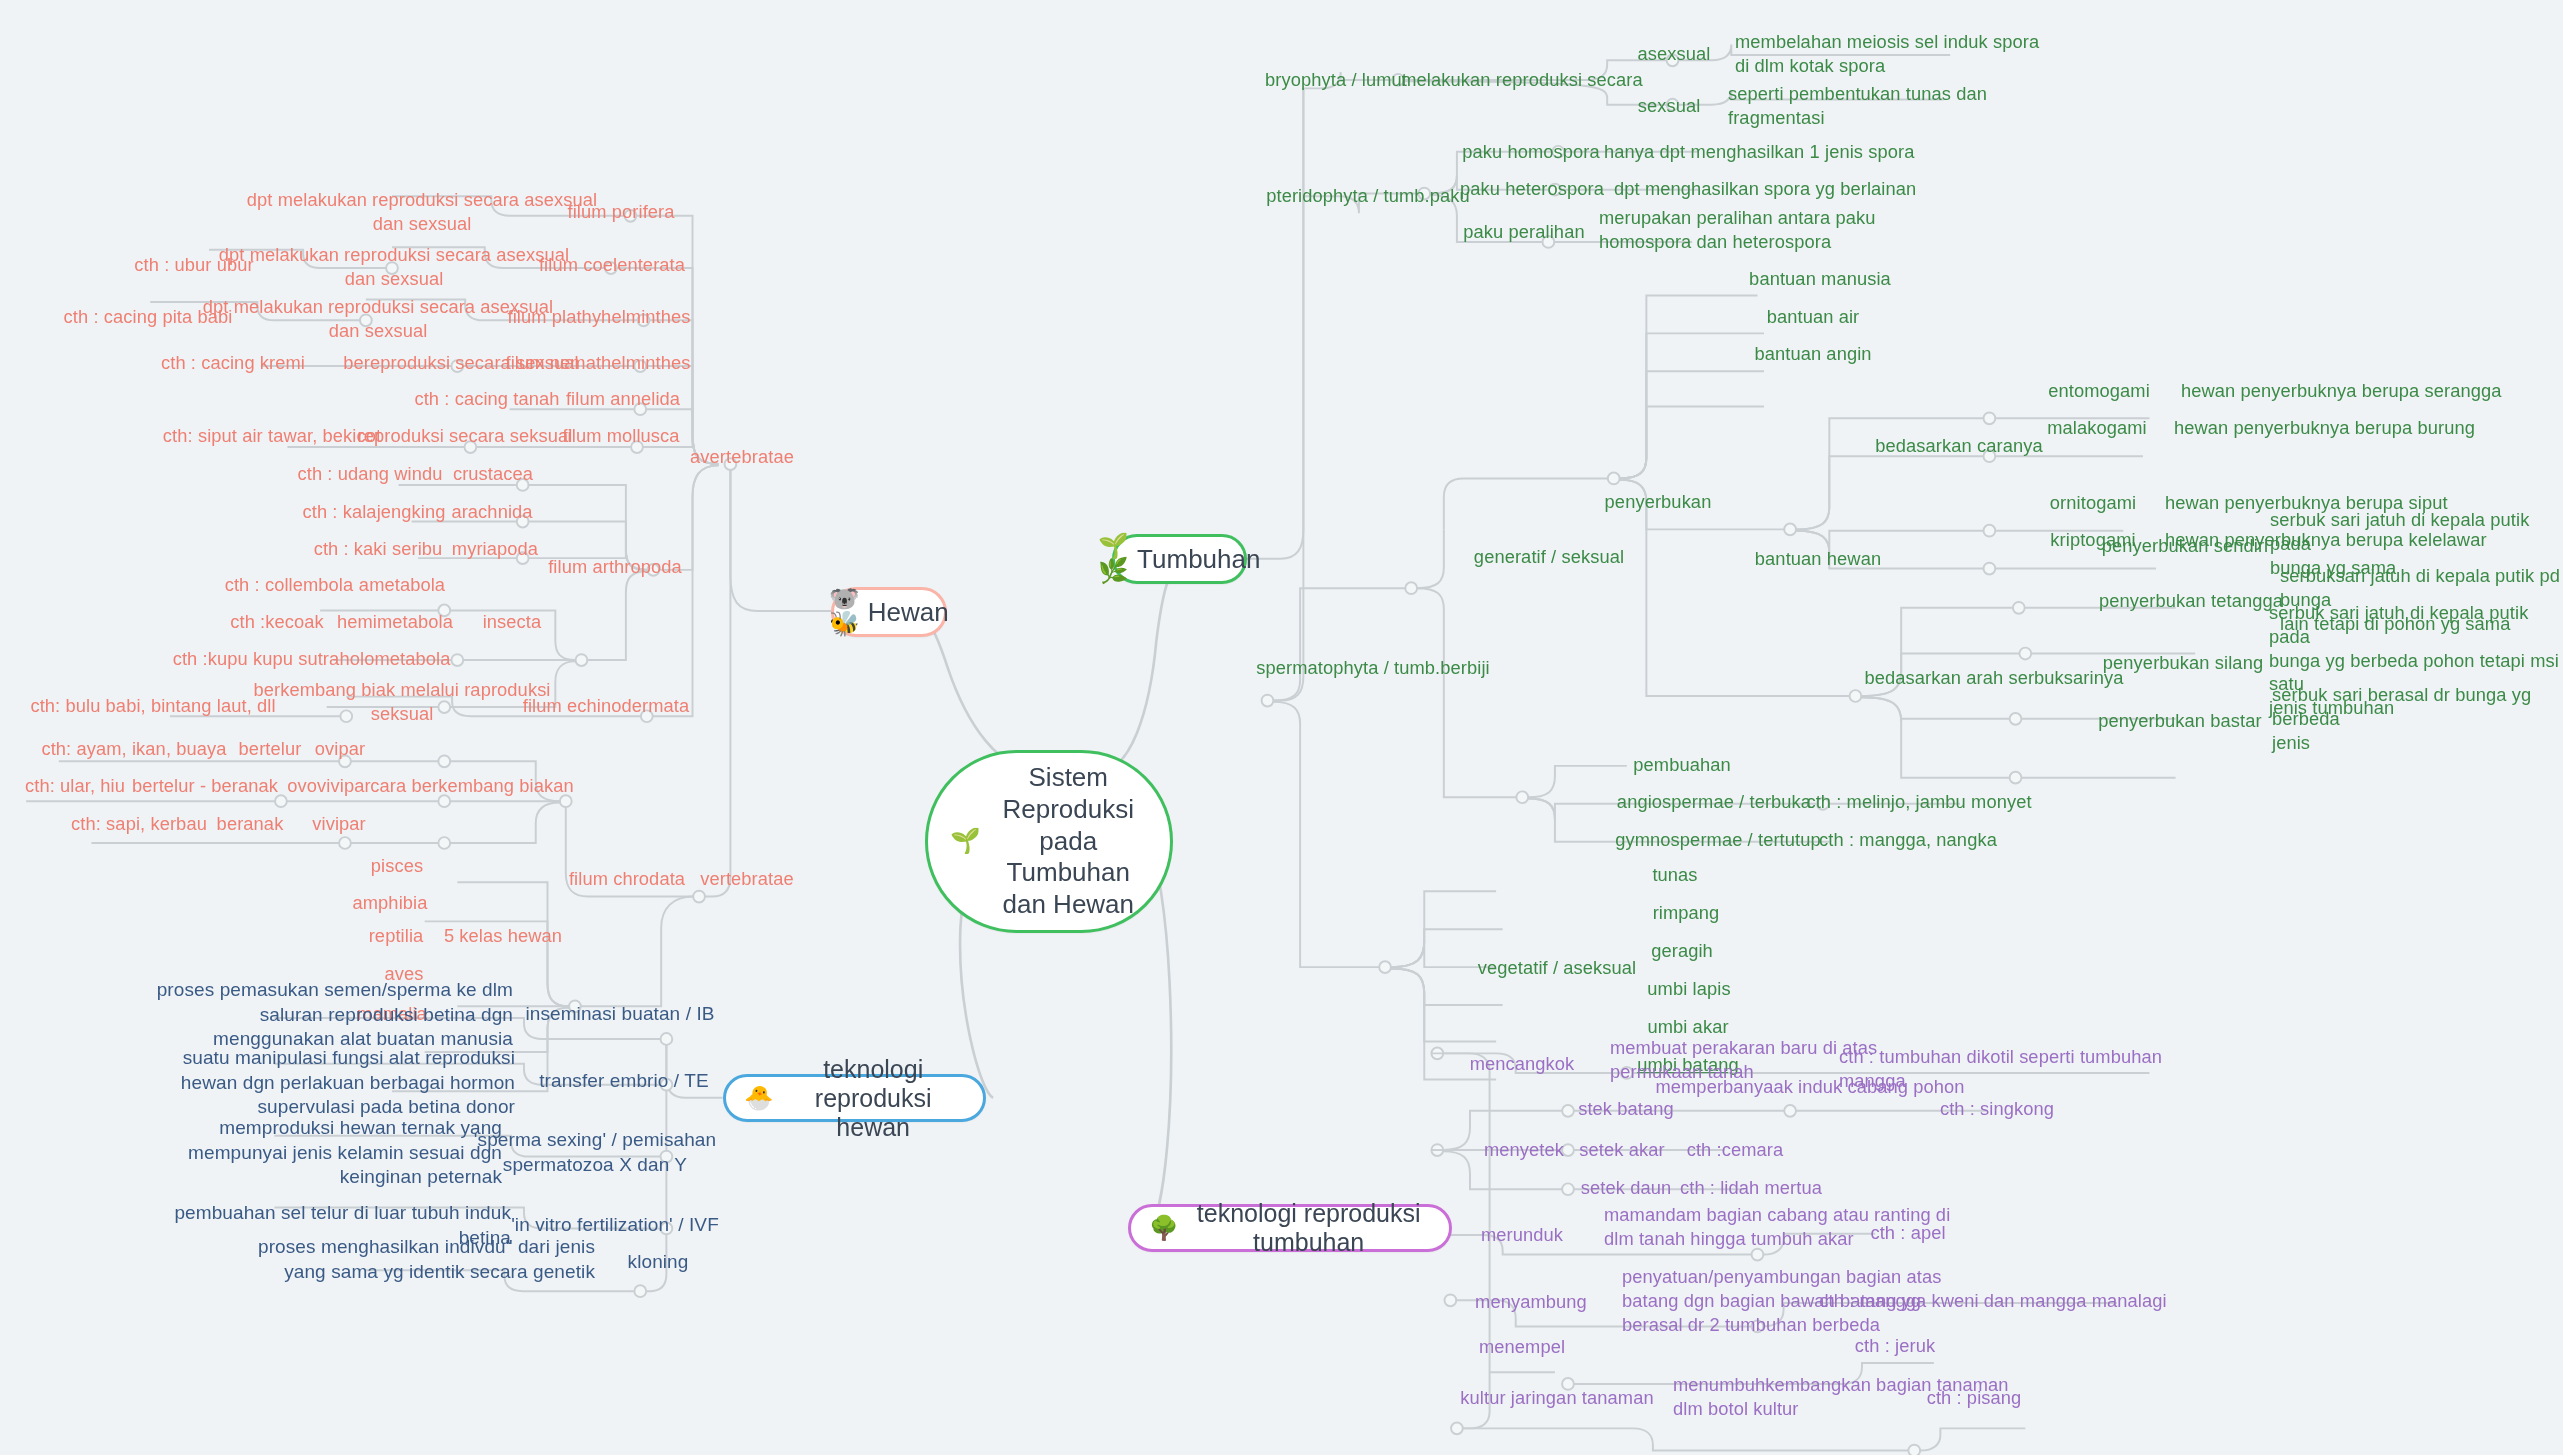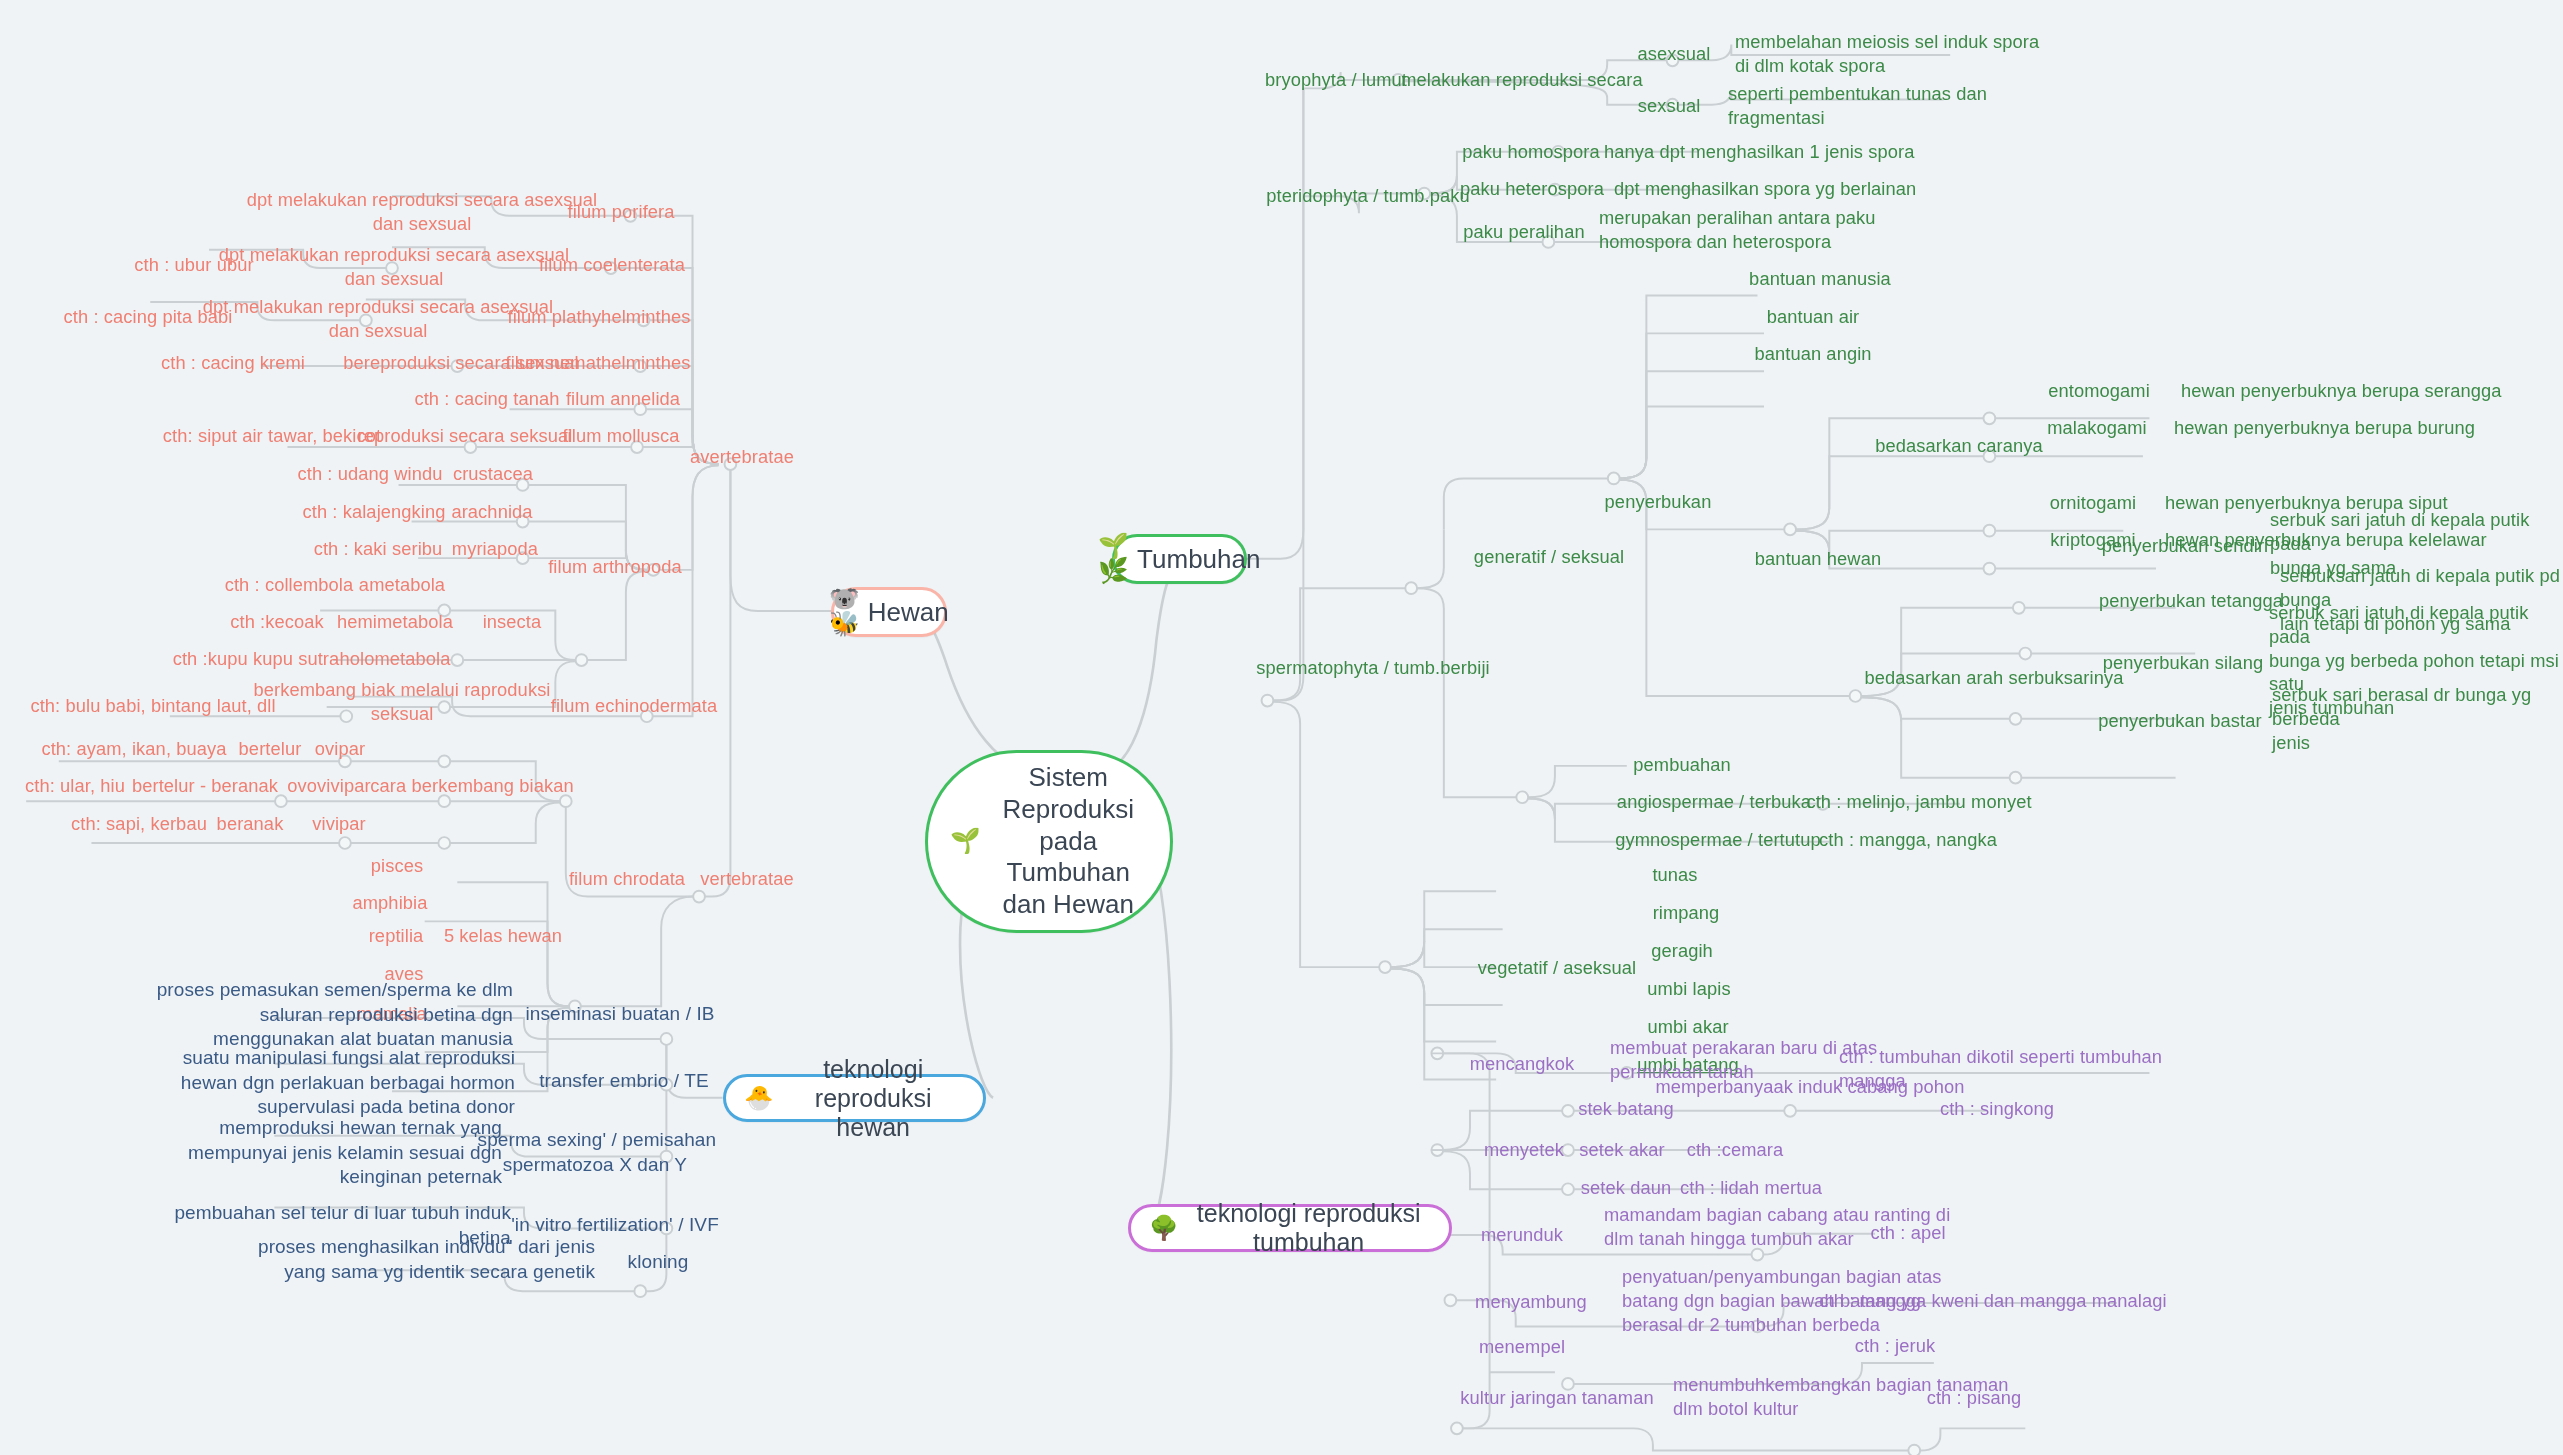--- a/index.html
+++ b/index.html
@@ -334,21 +334,21 @@
   <div class="node txt c-red f28" style="left:742px;top:457px;">avertebratae</div>
   <div class="node txt c-red f28" style="left:747px;top:879px;">vertebratae</div>
 
   <div class="node txt c-red f28" style="left:621px;top:212px;">filum porifera</div>
   <div class="node txt c-red f28" style="left:612px;top:265px;">filum coelenterata</div>
   <div class="node txt c-red f28" style="left:599px;top:317px;">filum plathyhelminthes</div>
   <div class="node txt c-red f28" style="left:598px;top:363px;">filum nemathelminthes</div>
   <div class="node txt c-red f28" style="left:623px;top:399px;">filum annelida</div>
   <div class="node txt c-red f28" style="left:621px;top:436px;">filum mollusca</div>
   <div class="node txt c-red f28" style="left:615px;top:567px;">filum arthropoda</div>
-  <div class="node txt c-red f28" style="left:606px;top:706px;margin-left:28px;">filum echinodermata</div>
+  <div class="node txt c-red f28" style="left:606px;top:706px;">filum echinodermata</div>
   <div class="node txt c-red f28" style="left:627px;top:879px;">filum chrodata</div>
 
   <div class="node txt c-red f28" style="left:422px;top:212px;">dpt melakukan reproduksi secara asexsual
 dan sexsual</div>
   <div class="node txt c-red f28" style="left:394px;top:267px;">dpt melakukan reproduksi secara asexsual
 dan sexsual</div>
   <div class="node txt c-red f28" style="left:378px;top:319px;">dpt melakukan reproduksi secara asexsual
 dan sexsual</div>
   <div class="node txt c-red f28" style="left:461px;top:363px;">bereproduksi secara sexsual</div>
   <div class="node txt c-red f28" style="left:465px;top:436px;">reproduksi secara seksual</div>

